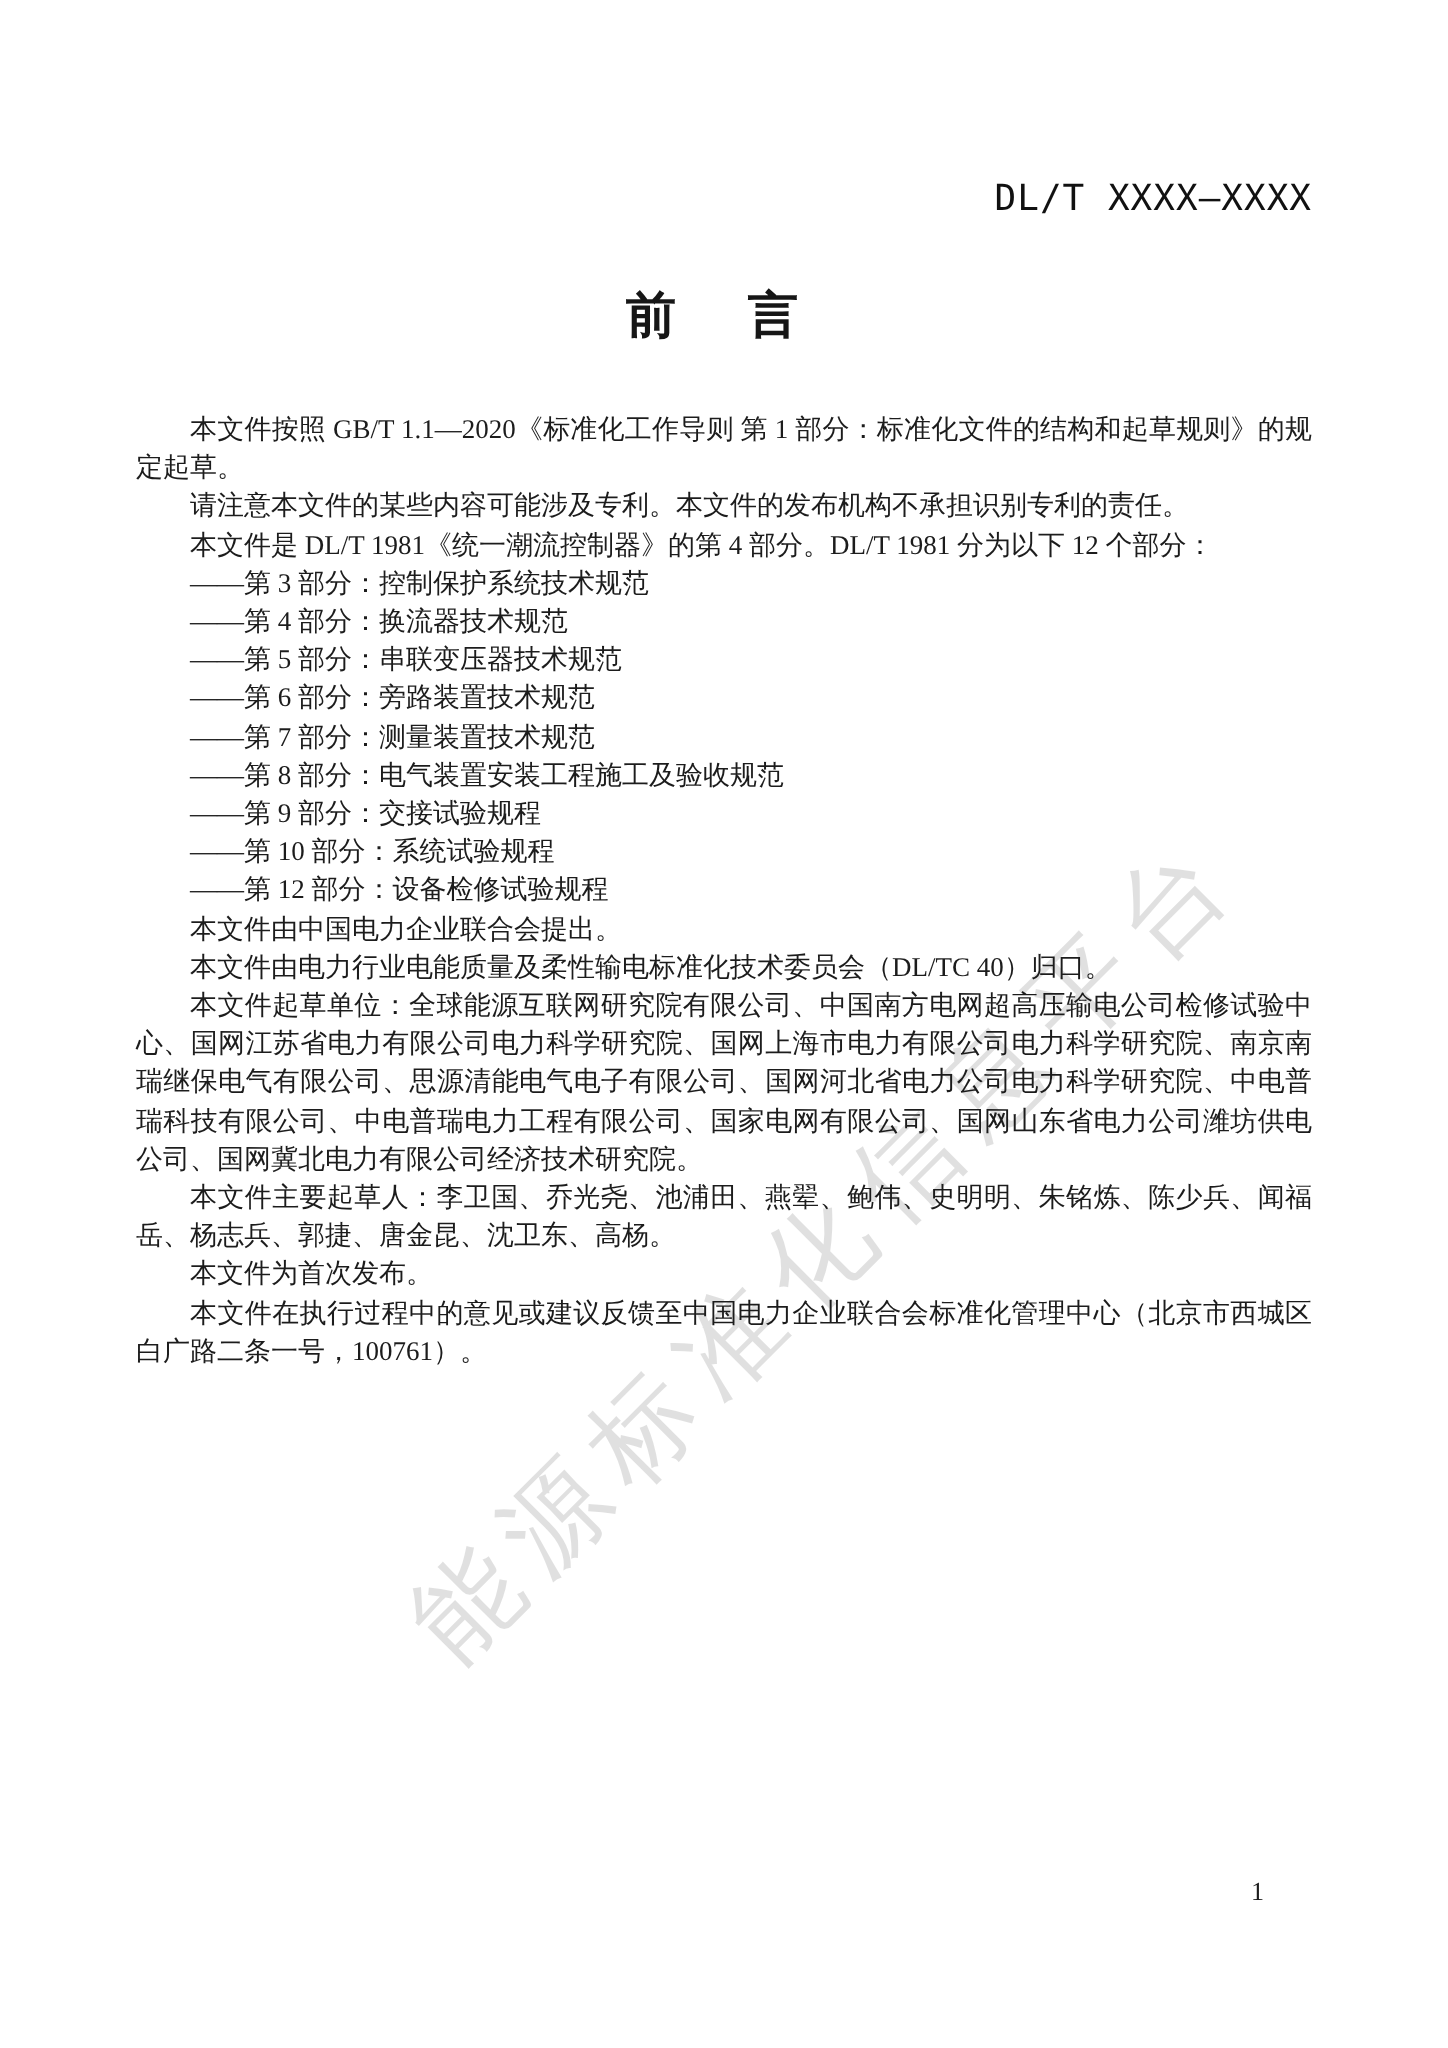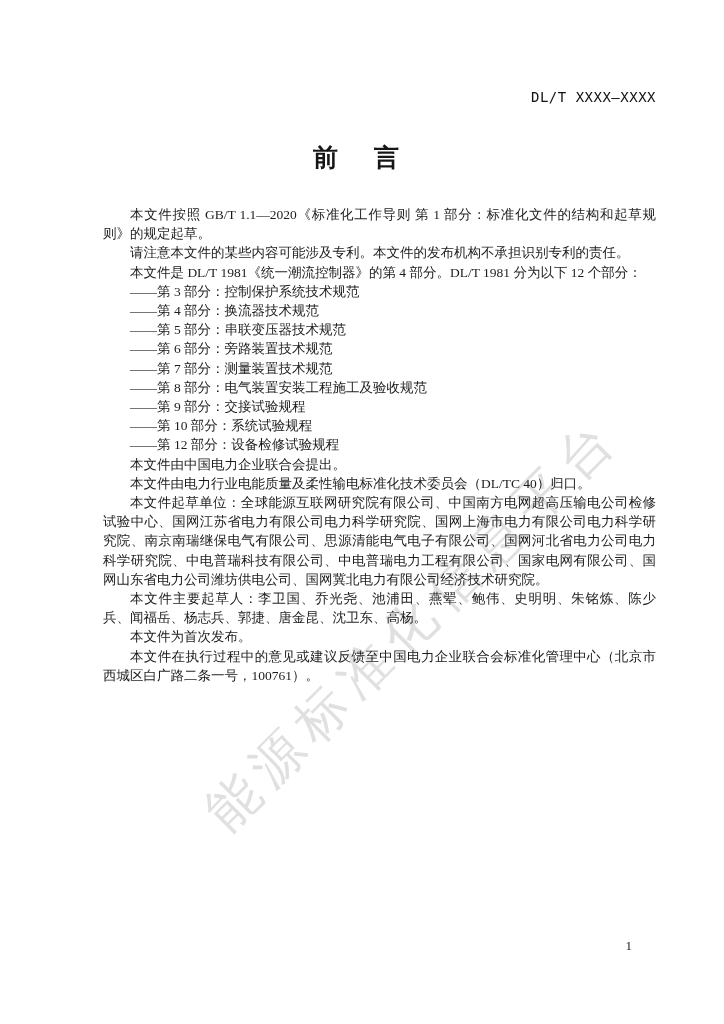--- a/index.html
+++ b/index.html
@@ -16,21 +16,21 @@
     inset: 0;
     width: 724px;
     height: 1024px;
     background: #ffffff;
   }
   .header-code {
     position: absolute;
     top: 89px;
     right: 68px;
     font-family: "DejaVu Sans Mono", monospace;
-    font-size: 14px;
+    font-size: 18px;
     letter-spacing: 0.5px;
     color: #111111;
   }
   .doc-title {
     position: absolute;
     top: 141px;
     left: 0;
     width: 648px;
     text-align: center;
     font-size: 25px;
@@ -42,21 +42,21 @@
   .body-text {
     position: absolute;
     top: 205px;
     left: 68px;
     width: 588px;
     font-size: 13.5px;
     line-height: 19.2px;
     text-align: justify;
     color: #1c1c1c;
   }
-  .body-text p { text-indent: 2em; margin-left: 35px; }
+  .body-text p { text-indent: 2em; }
   .watermark {
     position: absolute;
     left: 125px;
     top: 589px;
     width: 576px;
     text-align: center;
     font-size: 52px;
     letter-spacing: 10px;
     white-space: nowrap;
     color: rgba(0, 0, 0, 0.12);

